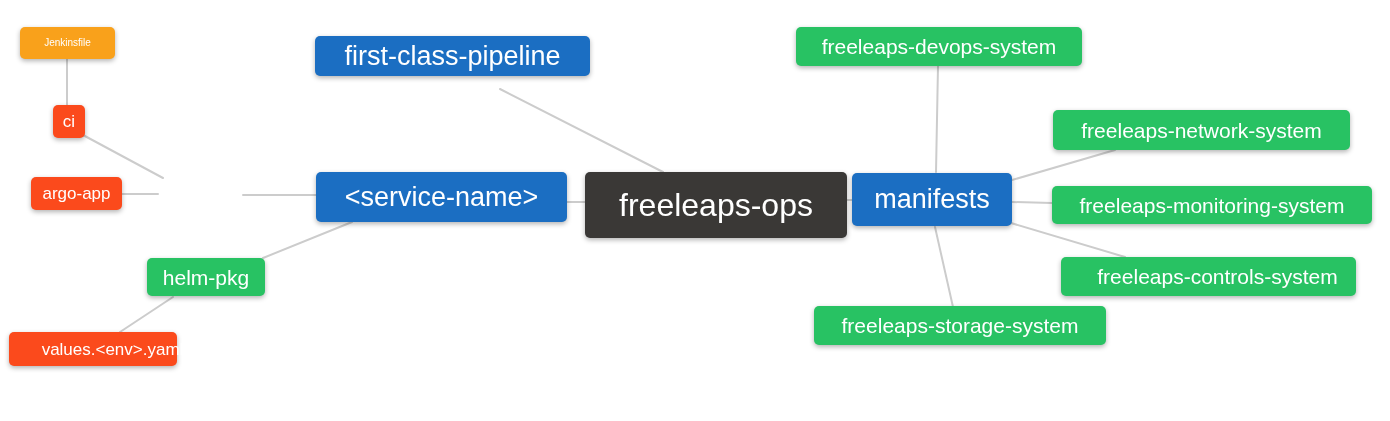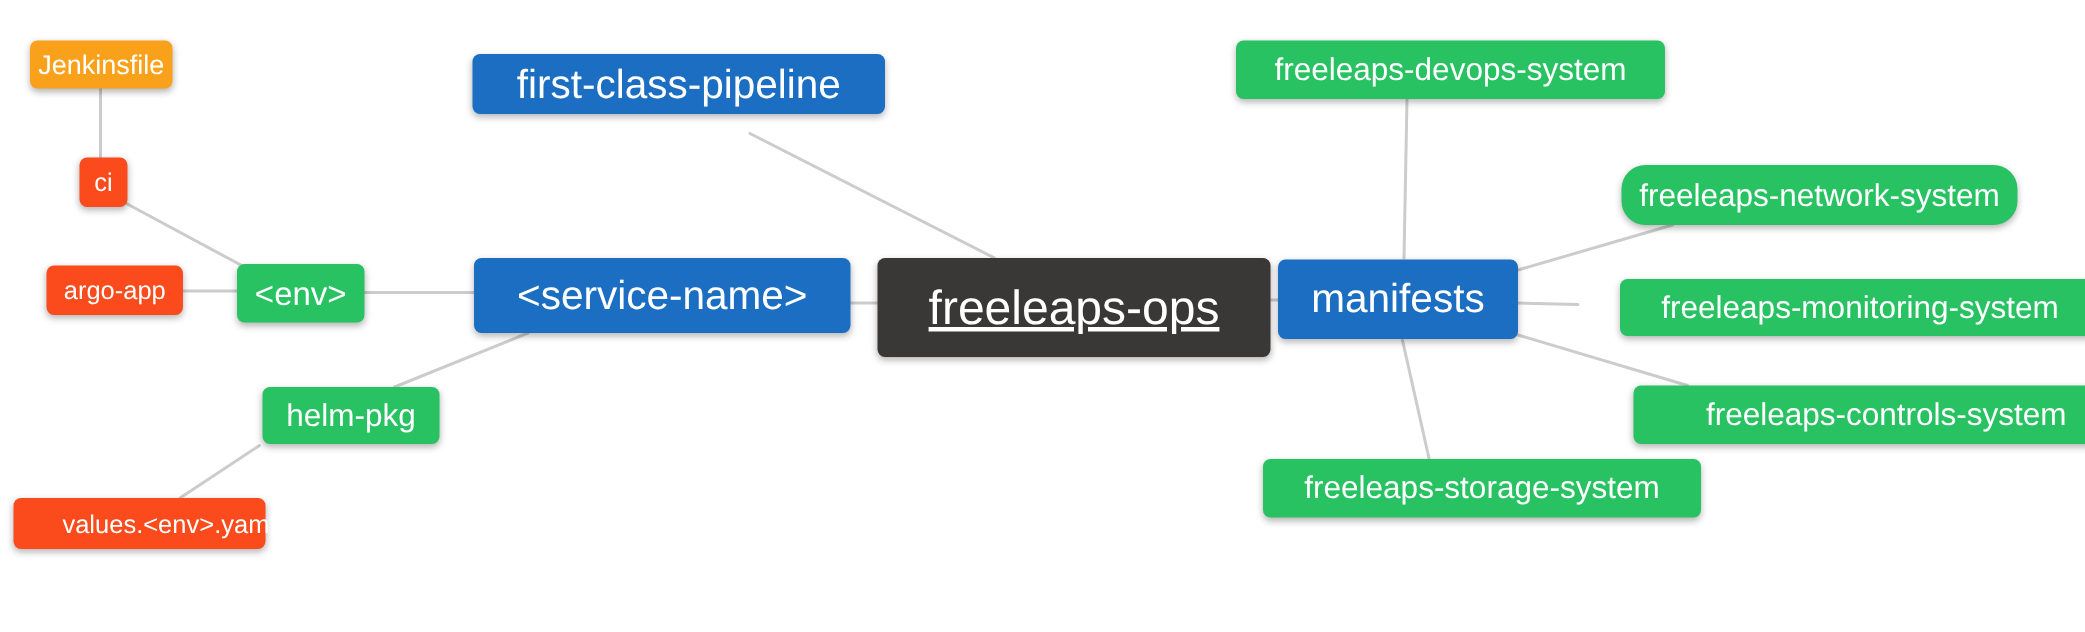--- a/index.html
+++ b/index.html
@@ -33,23 +33,23 @@
     line-height: 1;
   }
   .c-root   { background: #3a3836; }
   .c-blue   { background: #1b6ec2; }
   .c-green  { background: #28c263; }
   .c-red    { background: #fb4a1c; }
   .c-orange { background: #f9a11b; }
   .f32 { font-size: 32px; }
   .f27 { font-size: 27px; }
   .f22 { font-size: 22px; }
-  .f21 { font-size: 21px; margin-left: 28px; }
+  .f21 { font-size: 21px; }
   .f17 { font-size: 17px; }
-  .f14 { font-size: 18px; }
+  .f14 { font-size: 10px; }
 </style>
 </head>
 <body>
 
 <div class="canvas">
 
   <svg class="edges" viewBox="0 0 1390 421" xmlns="http://www.w3.org/2000/svg">
     <line x1="67" y1="58" x2="67" y2="106"></line>
     <line x1="83" y1="135" x2="163" y2="178"></line>
     <line x1="122" y1="194" x2="158" y2="194"></line>
@@ -62,28 +62,27 @@
     <line x1="936" y1="172" x2="938" y2="66"></line>
     <line x1="1012" y1="180" x2="1115" y2="150"></line>
     <line x1="1012" y1="202" x2="1052" y2="203"></line>
     <line x1="1011" y1="223" x2="1125" y2="257"></line>
     <line x1="935" y1="227" x2="953" y2="307"></line>
   </svg>
 
   <div class="node c-orange f14" style="left:20px;  top:27px;  width:95px;  height:32px;">Jenkinsfile</div>
   <div class="node c-red    f17" style="left:53px;  top:105px; width:32px;  height:33px;">ci</div>
   <div class="node c-red    f17" style="left:31px;  top:177px; width:91px;  height:33px;">argo-app</div>
-  <div class="node c-green  f22" style="left:158px; top:176px; width:85px;  height:39px;">&lt;env&gt;</div>
   <div class="node c-green  f21" style="left:147px; top:258px; width:118px; height:38px;">helm-pkg</div>
   <div class="node c-red    f17" style="left:9px;   top:332px; width:168px; height:34px;padding-left:39px;">values.&lt;env&gt;.yaml</div>
 
   <div class="node c-blue   f27" style="left:315px; top:36px;  width:275px; height:40px;">first-class-pipeline</div>
   <div class="node c-blue   f27" style="left:316px; top:172px; width:251px; height:50px;text-align:right;">&lt;service-name&gt;</div>
-  <div class="node c-root   f32" style="left:585px; top:172px; width:262px; height:66px;text-decoration:underline;">freeleaps-ops</div>
+  <div class="node c-root   f32" style="left:585px; top:172px; width:262px; height:66px;">freeleaps-ops</div>
   <div class="node c-blue   f27" style="left:852px; top:173px; width:160px; height:53px;">manifests</div>
 
   <div class="node c-green  f21" style="left:796px;  top:27px;  width:286px; height:39px;">freeleaps-devops-system</div>
-  <div class="node c-green  f21" style="left:1053px; top:110px; width:264px; height:40px;border-radius:16px;">freeleaps-network-system</div>
+  <div class="node c-green  f21" style="left:1053px; top:110px; width:297px; height:40px;">freeleaps-network-system</div>
   <div class="node c-green  f21" style="left:1052px; top:186px; width:320px; height:38px;">freeleaps-monitoring-system</div>
-  <div class="node c-green  f21" style="left:1061px; top:257px; width:319px; height:39px;padding-left:18px;">freeleaps-controls-system</div>
+  <div class="node c-green  f21" style="left:1061px; top:257px; width:295px; height:39px;padding-left:18px;">freeleaps-controls-system</div>
   <div class="node c-green  f21" style="left:814px;  top:306px; width:292px; height:39px;">freeleaps-storage-system</div>
 
 </div>
 
 </body></html>

